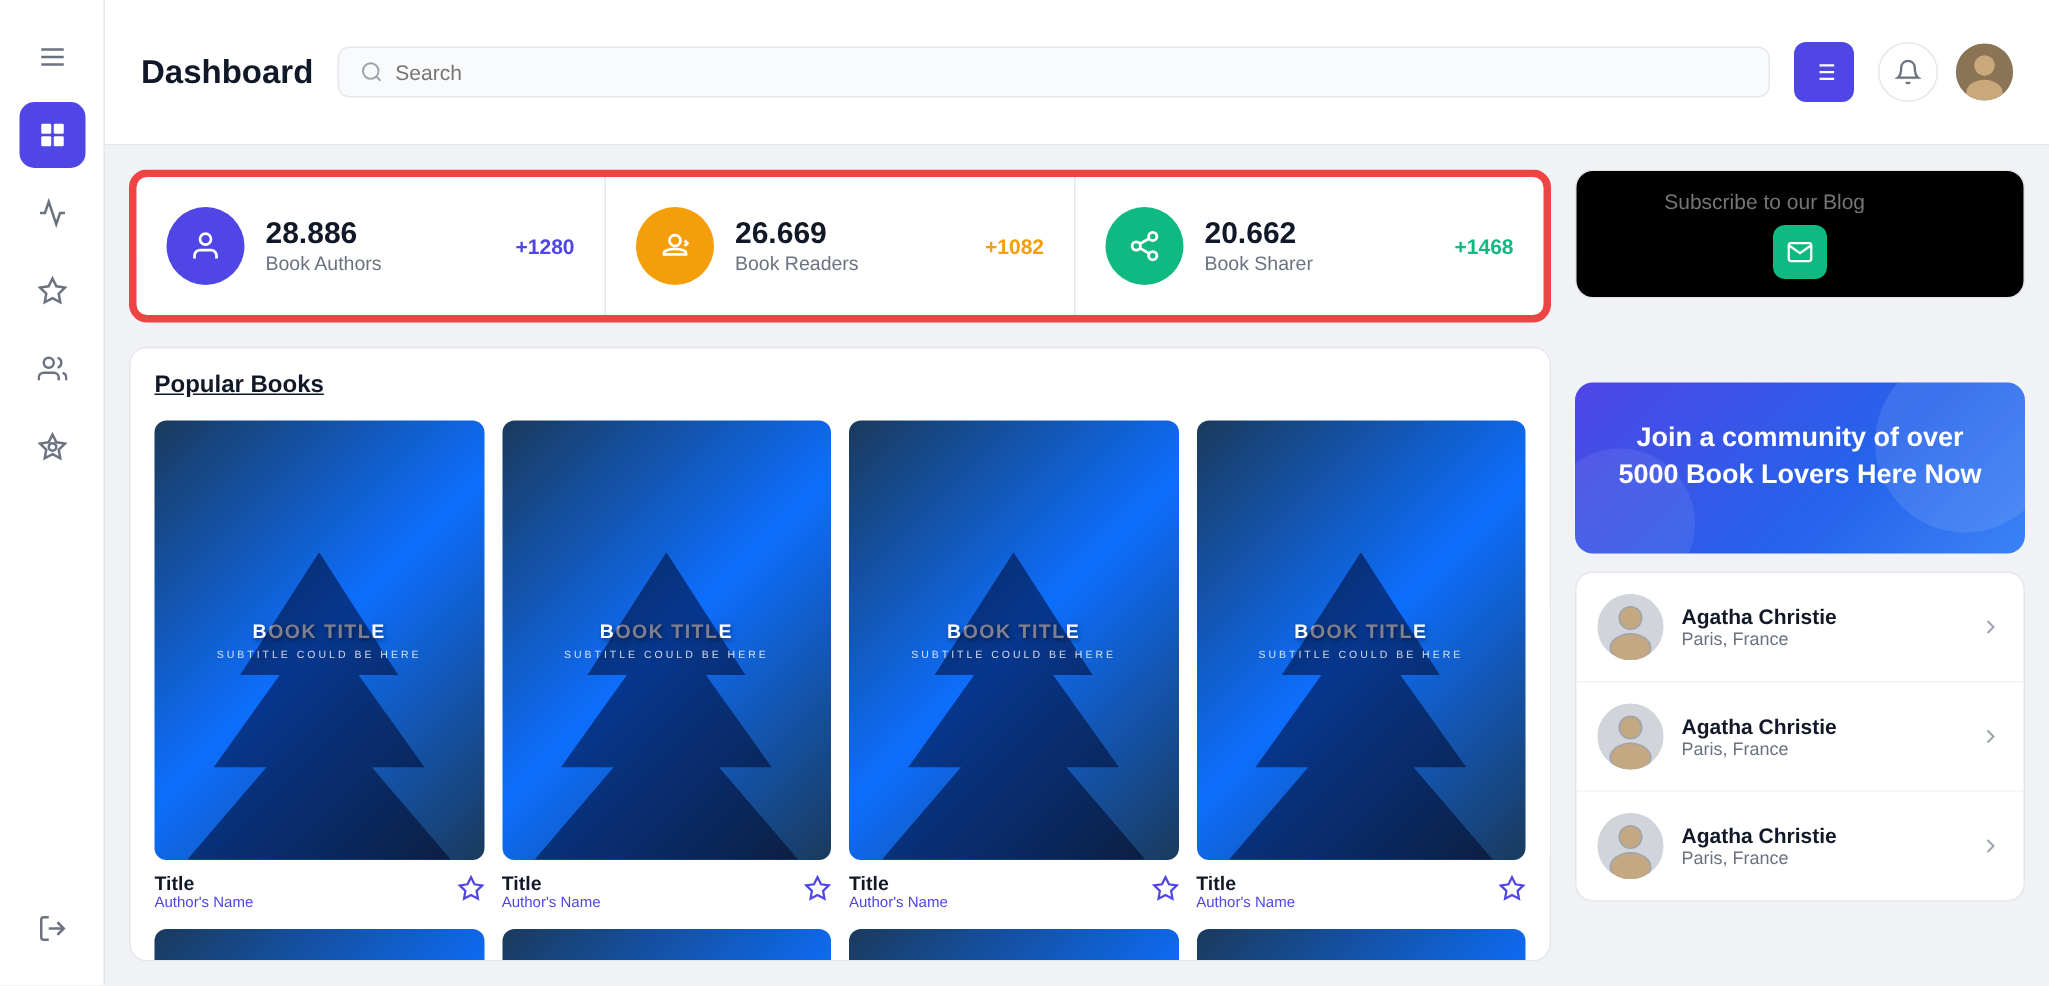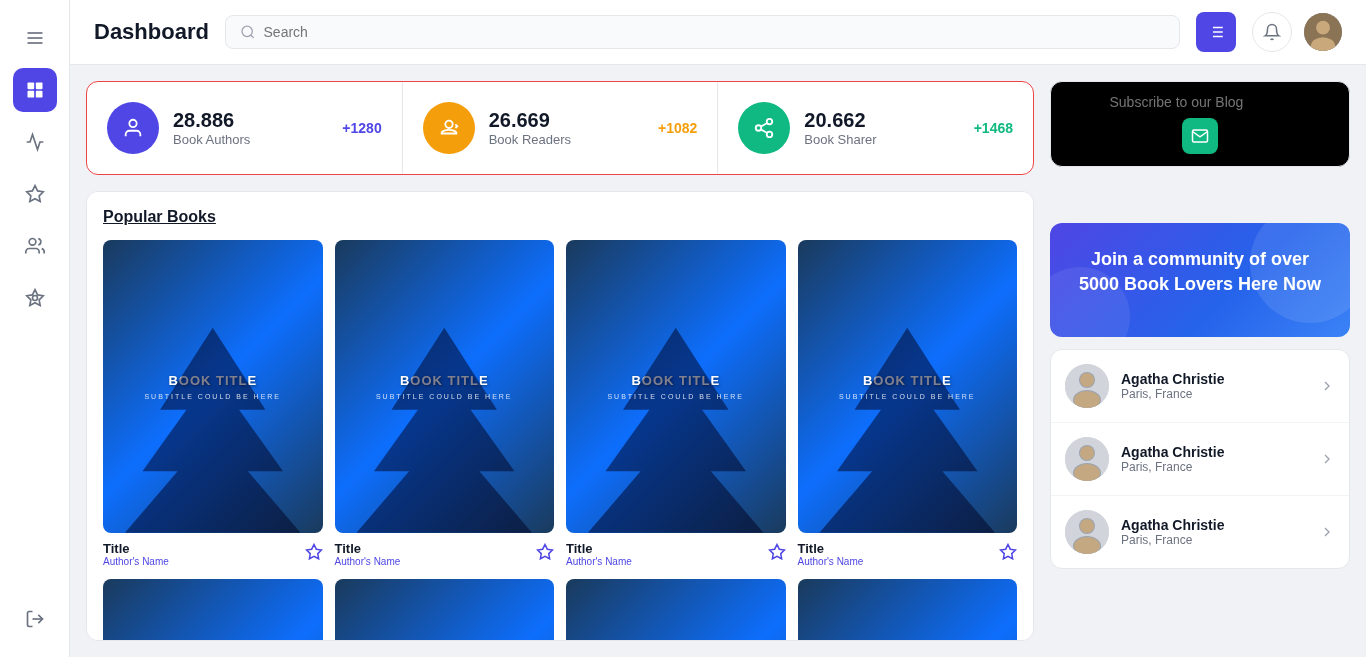--- a/index.html
+++ b/index.html
@@ -36,21 +36,21 @@
     .main {
       flex: 1;
       display: flex;
       flex-direction: column;
       overflow: hidden;
     }
 
     
     .header {
       background: #fff;
-      padding: 12px 24px;
+      padding: 28px 24px;
       display: flex;
       align-items: center;
       gap: 16px;
       border-bottom: 1px solid #e5e7eb;
     }
     .header-title {
       font-size: 22px;
       font-weight: 700;
       color: #111827;
       white-space: nowrap;
@@ -114,21 +114,21 @@
       overflow: hidden;
     }
 
     
     .stats-row {
       display: flex;
       gap: 0;
       background: #fff;
       border-radius: 12px;
       overflow: hidden;
-      border: 1px solid #ef4444;
+      border: 5px solid #ef4444;
     }
     .stat-card {
       flex: 1;
       display: flex;
       align-items: center;
       gap: 14px;
       padding: 20px;
       border-right: 1px solid #e5e7eb;
     }
     .stat-card:last-child { border-right: none; }

